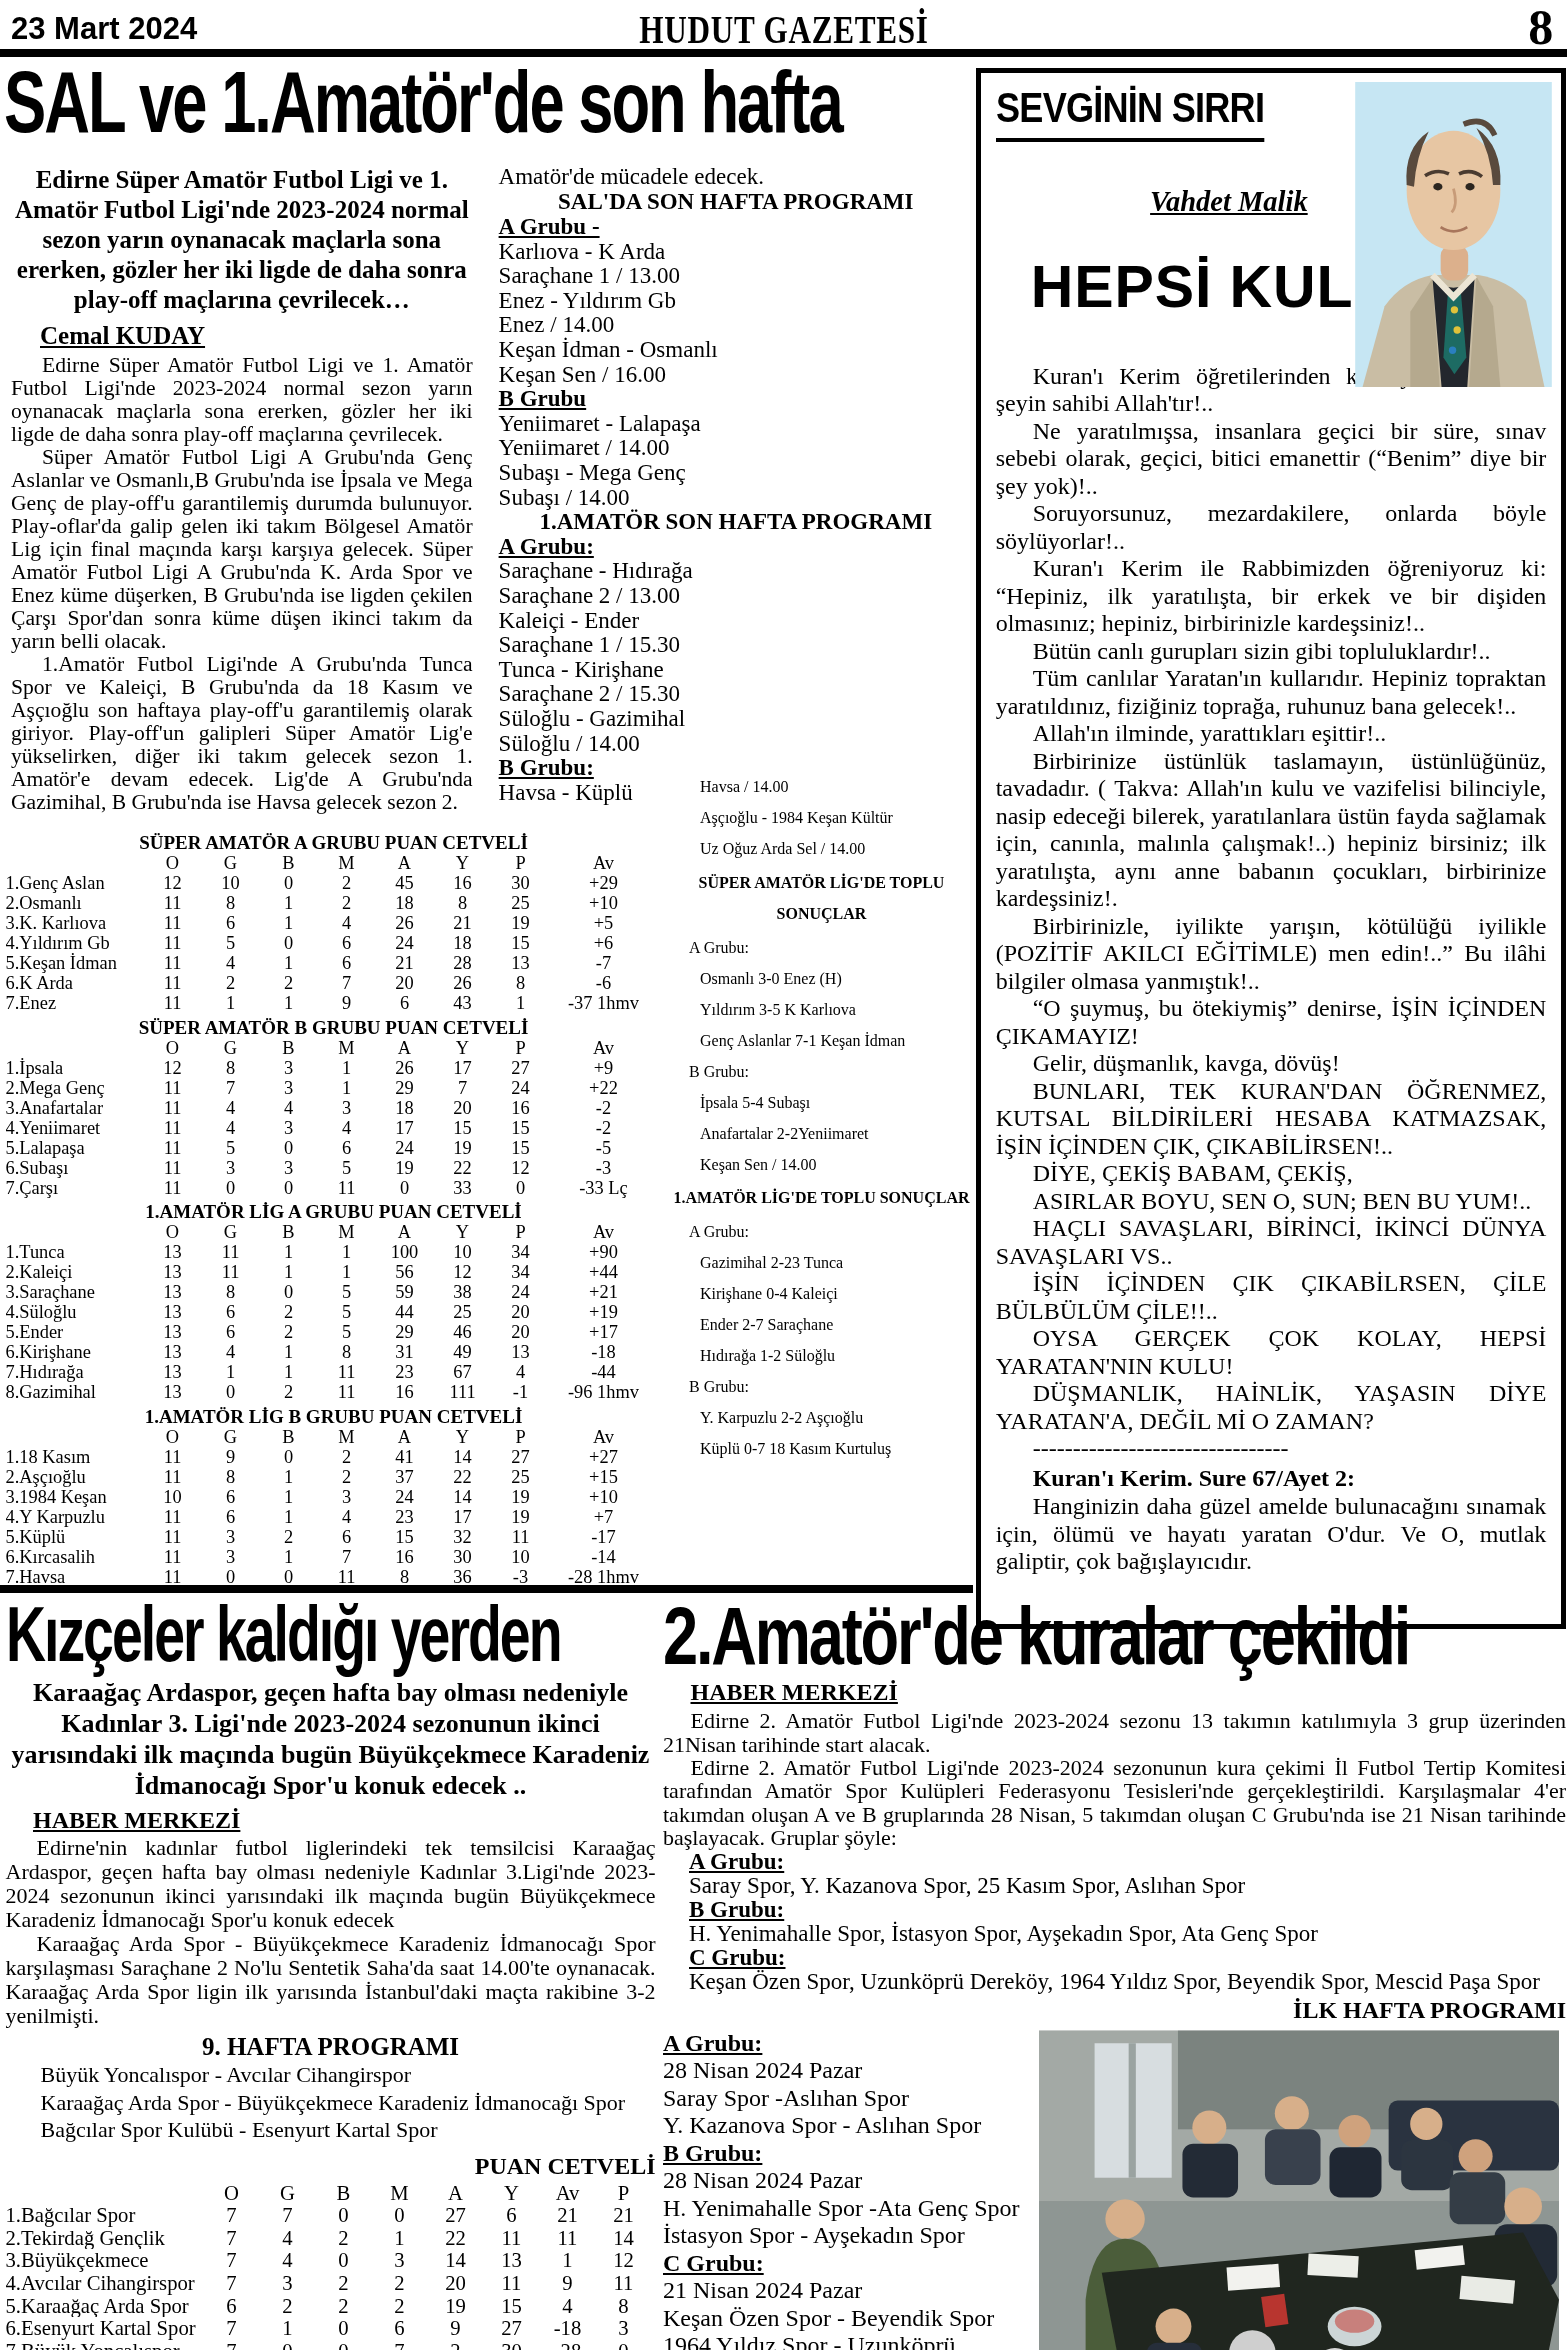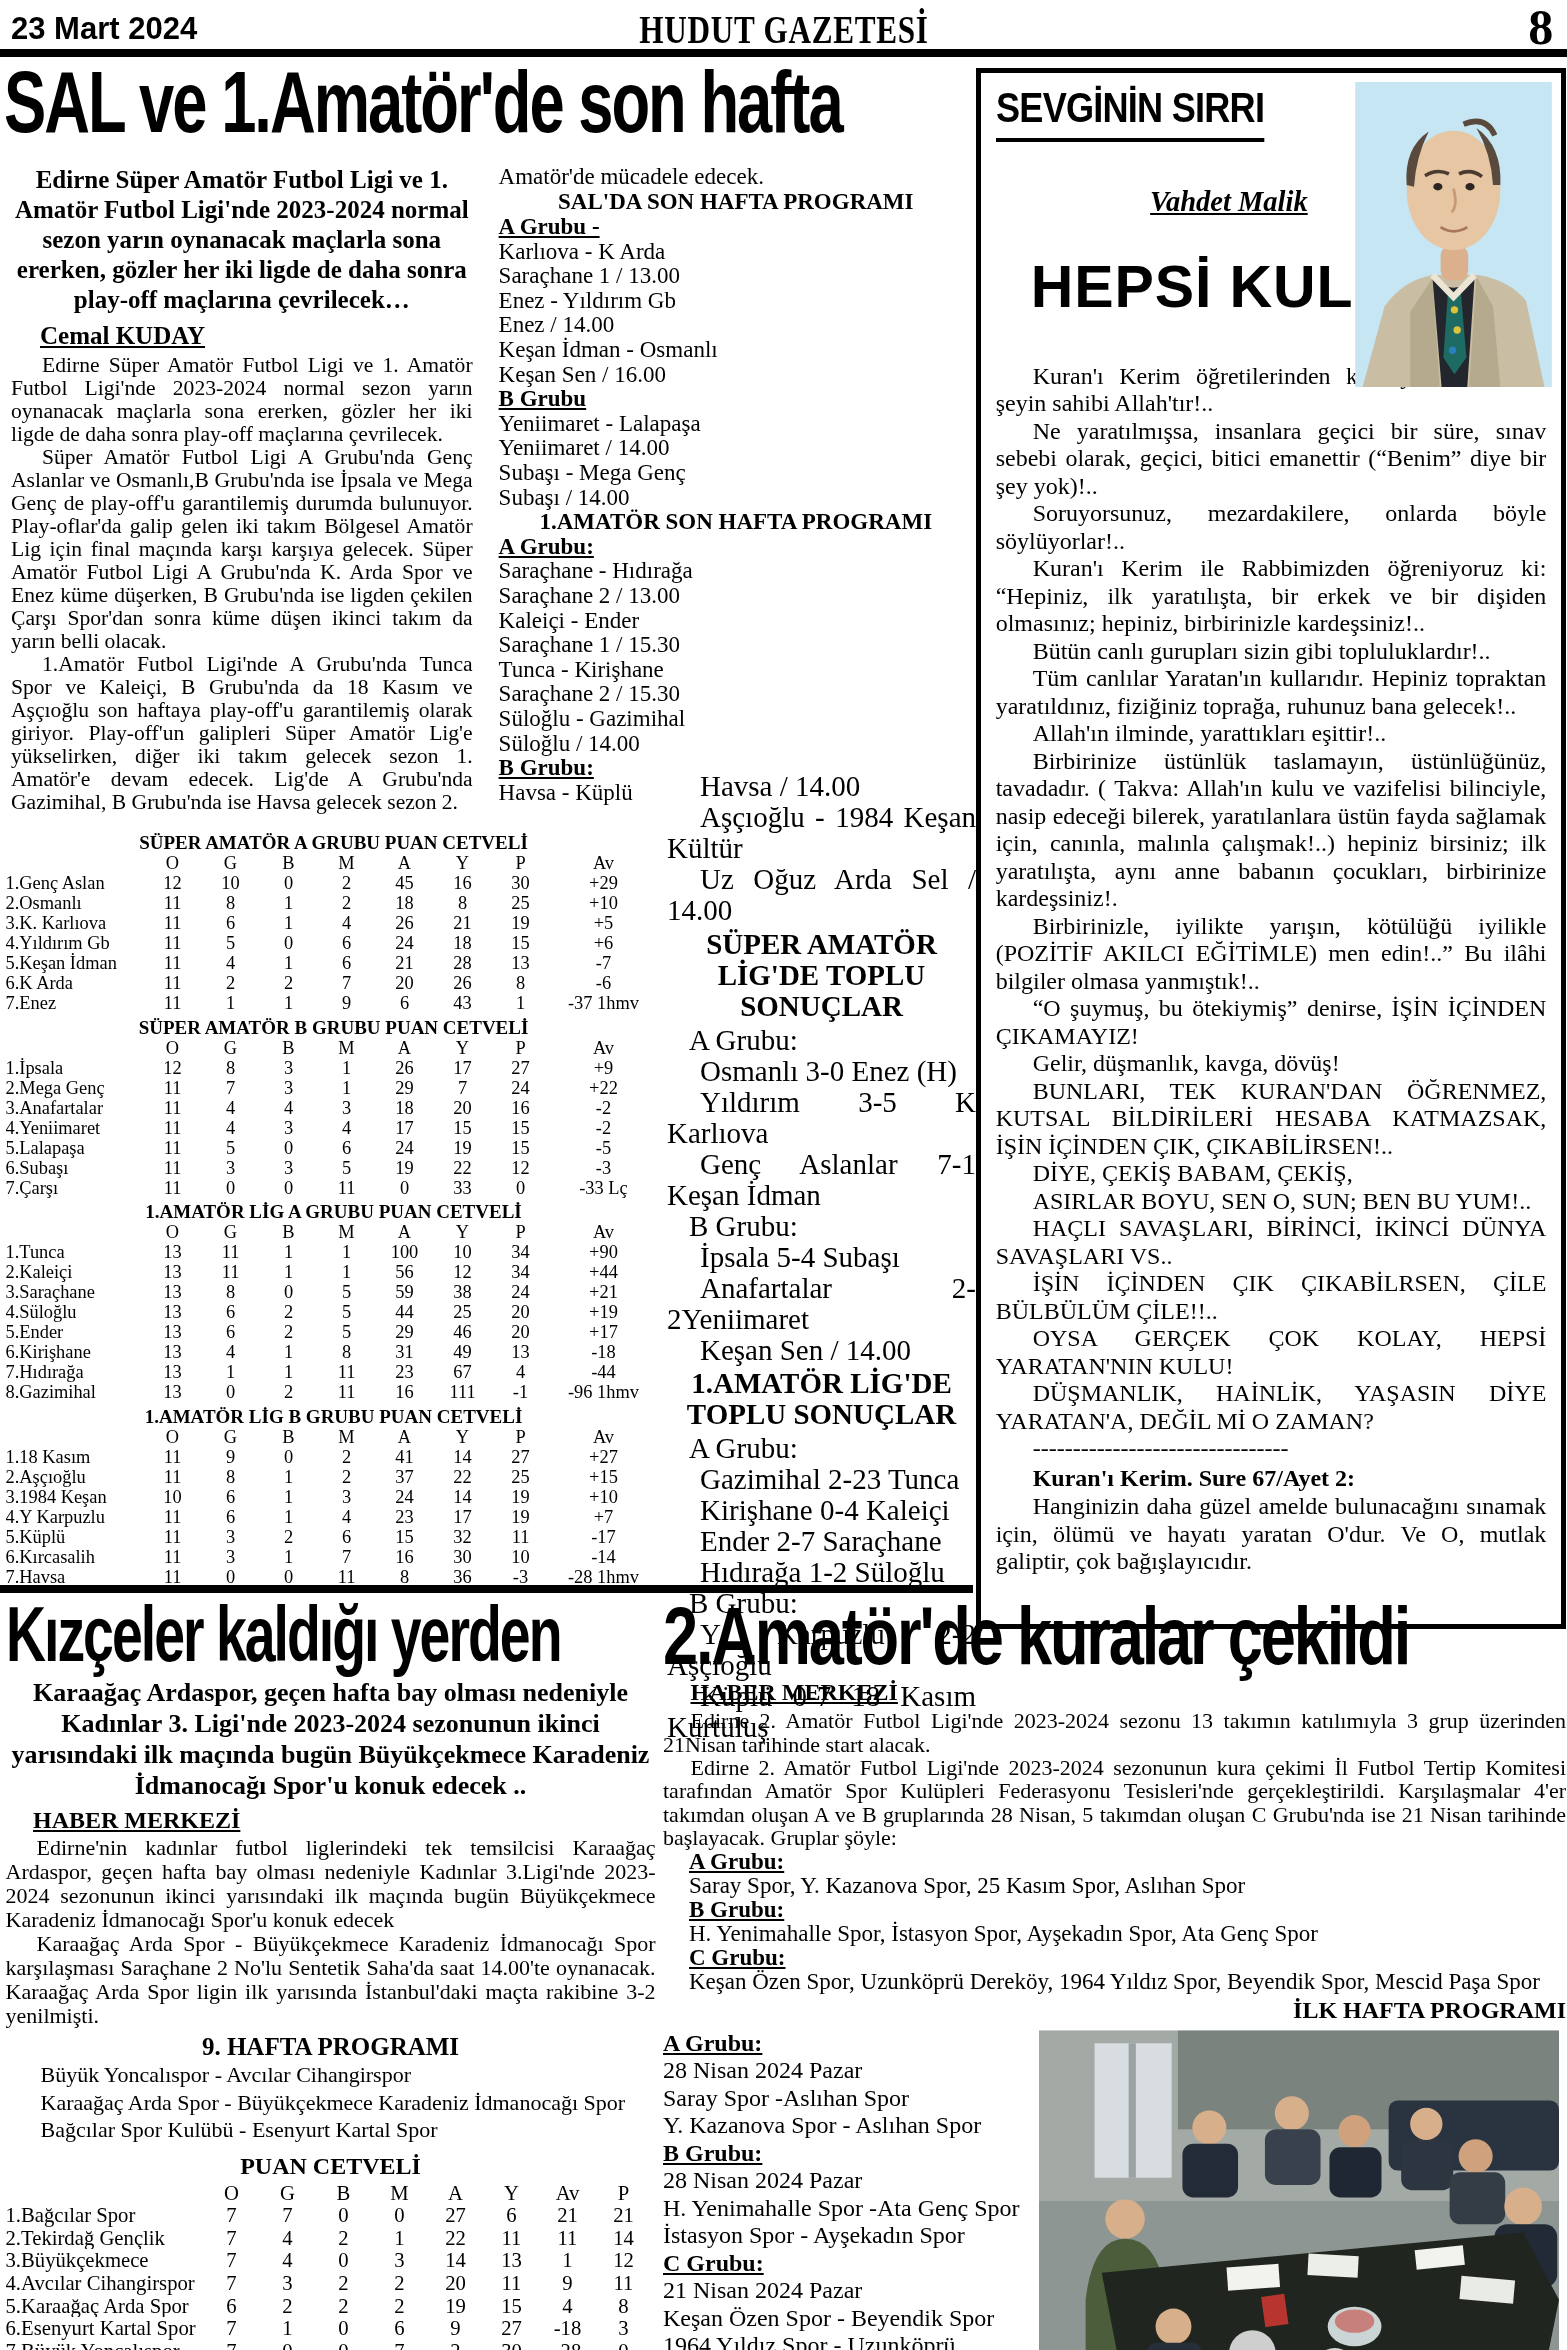--- a/index.html
+++ b/index.html
@@ -34,21 +34,21 @@
   
   .tables{left:5.5px;top:832px;width:656px}
   .ltable{margin-bottom:3.7px}
   .ltitle{text-align:center;font-weight:700;font-size:19px;line-height:21px}
   .lrow{display:grid;grid-template-columns:138px repeat(7,58px) 108px;font-size:18.4px;line-height:20px}
   .lcell{text-align:center}
   .lname{text-align:left;white-space:nowrap;overflow:hidden}
   .lav{text-align:center;white-space:nowrap}
 
   
-  .rescol{left:667px;top:771px;width:309px;font-size:29px;line-height:31px}
+  .rescol{left:667px;top:771px;width:309px;font-size:16px;line-height:31px}
   .rescol .rline{text-indent:33px;text-align:justify}
   .rescol .rtitle{font-weight:700;text-align:center;text-indent:0;margin:2.8px 0}
   .rescol .rlabel{text-indent:22px}
 
   
   .sevbox{left:976px;top:68px;width:590px;height:1561px;border:5.5px solid #000;
           padding:11px 14.7px;overflow:hidden}
   .sevtitle{display:inline-block;font:800 42px "Liberation Sans",sans-serif;letter-spacing:-0.9px;
             transform:scaleX(.86);transform-origin:0 50%;border-bottom:4.6px solid #000;padding-bottom:5.5px}
   .sevauthor{width:312px;text-align:right;font-style:italic;font-weight:700;font-size:28.5px;
@@ -63,21 +63,21 @@
   .rule2{left:0;top:1585px;width:973px;height:8.3px;background:#000}
 
   
   .botleft{left:5.5px;top:1598px;width:650px}
   .botleft .cond{font-size:77px;transform:scaleX(.72);line-height:72px}
   .bl-lead{font-weight:700;font-size:26px;line-height:31px;text-align:center;margin-top:7.3px}
   .seclabel{font-weight:700;font-size:24px;text-decoration:underline;margin:5.5px 0 1.8px 27.5px}
   .bl-body p{font-size:22px;line-height:24px;text-align:justify;text-indent:31px}
   .bl-ptitle{font-weight:700;font-size:25px;text-align:center;margin-top:5.5px}
   .bl-lines div{font-size:22px;line-height:27.5px;margin-left:35px;white-space:nowrap}
-  .bl-ttitle{font-weight:700;font-size:24px;text-align:center;margin:9.2px 0 1.8px}
+  .bl-ttitle{font-weight:700;font-size:24px;text-align:right;margin:9.2px 0 1.8px}
   .brow{display:grid;grid-template-columns:198px repeat(8,56px);font-size:20.7px;line-height:22.6px}
 
   
   .botright{left:663px;top:1600px;width:903px}
   .botright .cond{font-size:81px;transform:scaleX(.78);line-height:73px}
   .br-body{margin-top:3.7px}
   .br-body p{font-size:22px;line-height:23.4px;text-align:justify;text-indent:27.5px}
   .groups .glabel{font-size:23px;line-height:24px;margin-left:26px}
   .groups .gteams{font-size:23px;line-height:24px;margin-left:26px}
   .br-ptitle{font-weight:700;font-size:24px;text-align:right;margin:3.7px 0 5.5px}

